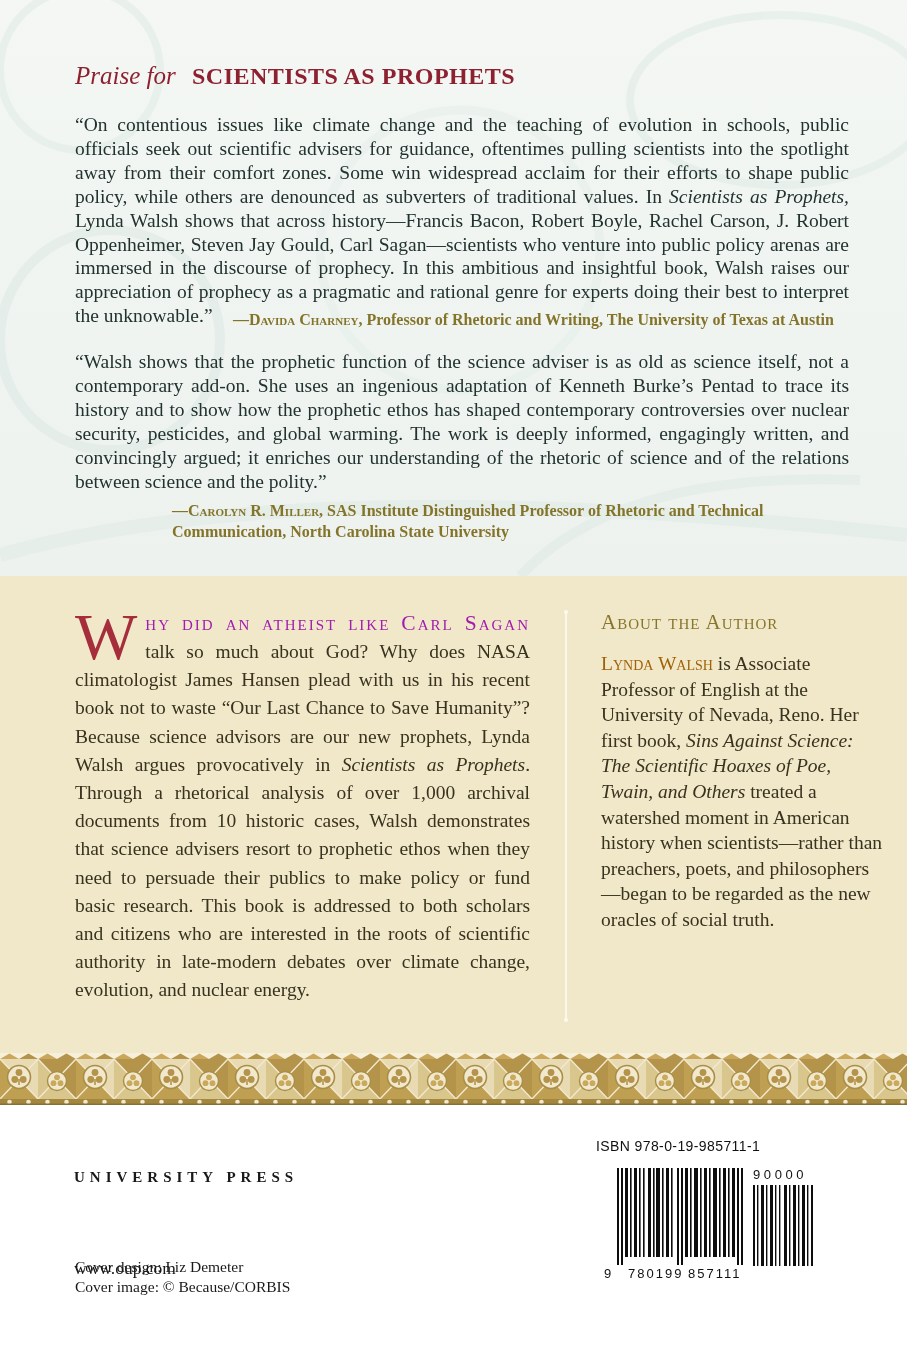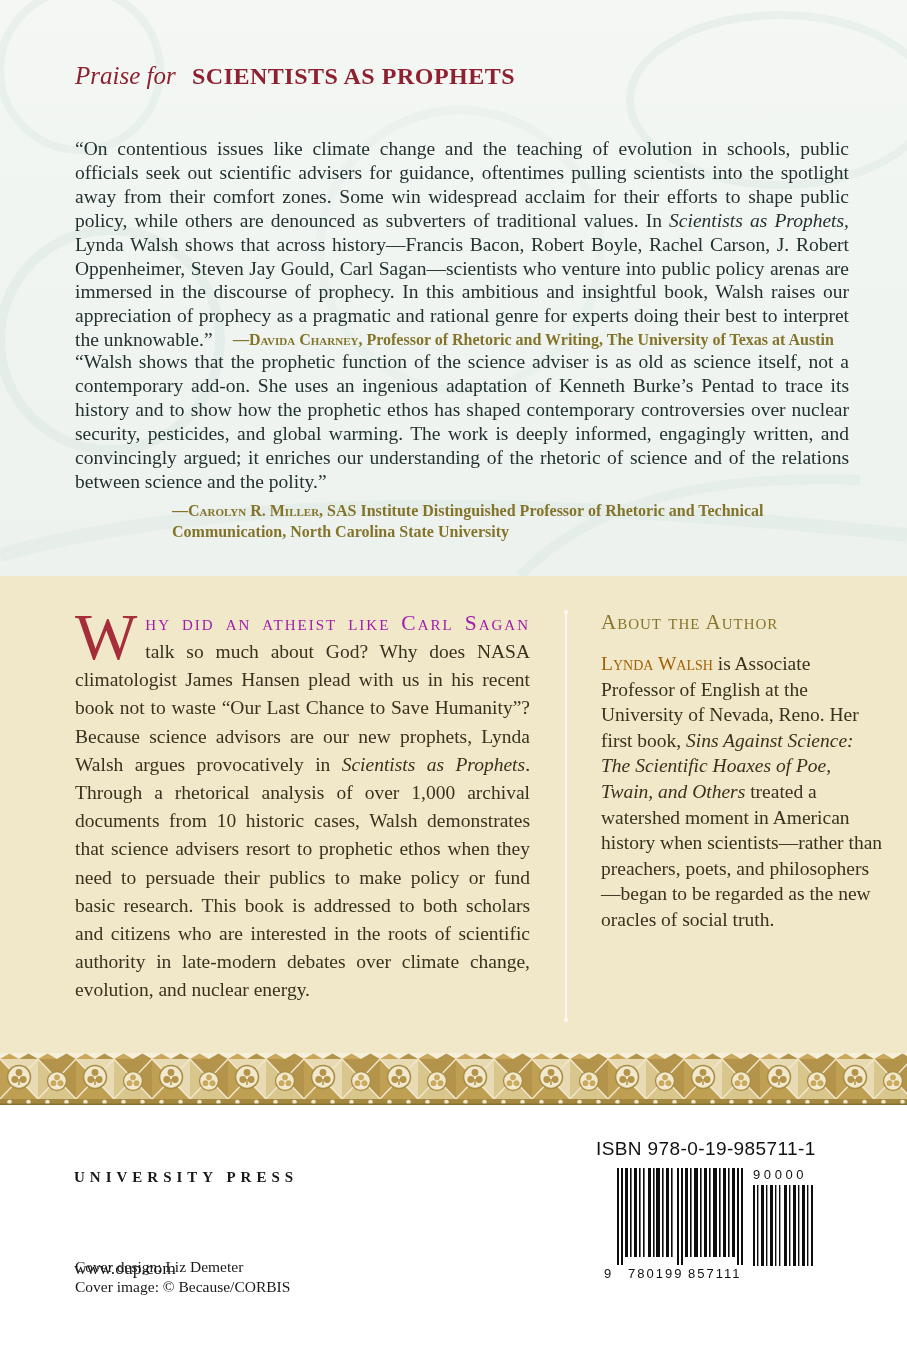--- a/index.html
+++ b/index.html
@@ -8,24 +8,24 @@
 
   
   .sec-praise{position:absolute;left:0;top:0;width:907px;height:576px;
               background:linear-gradient(180deg,#f4f7f4 0%,#eff4f1 60%,#edf2ef 100%);}
   .texture{position:absolute;left:0;top:0;}
   .praise-head{position:absolute;left:75px;top:62px;margin:0;font-size:25px;color:#8e2130;font-weight:normal;}
   .praise-head .pf{font-style:italic;font-weight:normal;margin-right:10px;}
   .praise-head .pt{font-style:normal;font-weight:bold;font-size:24px;letter-spacing:.5px;}
   .quote{position:absolute;left:75px;width:774px;margin:0;text-align:justify;
          font-size:19.5px;line-height:23.9px;color:#22322f;}
-  .q1{top:113px;margin-top:24px;}
+  .q1{top:113px;}
   .q2{top:350px;}
   .attr{position:absolute;margin:0;font-size:16px;font-weight:bold;color:#84742a;line-height:21px;}
-  .a1{left:233px;top:309px;white-space:nowrap;margin-top:20px;}
+  .a1{left:233px;top:309px;white-space:nowrap;}
   .a2{left:172px;top:500px;width:665px;text-align:left;}
   .sc{font-variant:small-caps;}
   .it{font-style:italic;}
 
   
   .sec-mid{position:absolute;left:0;top:576px;width:907px;height:477px;background:#f0e8c9;}
   .col-left{position:absolute;left:75px;top:32px;width:455px;color:#38321f;}
   .dropcap{float:left;font-size:66px;line-height:50px;padding:4px 8px 0 0;color:#a62e3c;font-weight:normal;}
   .lead{display:block;font-variant:small-caps;color:#a21caf;font-size:21.5px;letter-spacing:2px;
         line-height:30px;text-align:justify;text-align-last:justify;}
@@ -41,21 +41,21 @@
   
   .strip{position:absolute;left:0;top:1053px;width:907px;height:52px;line-height:0;}
 
   
   .sec-bottom{position:absolute;left:0;top:1105px;width:907px;height:255px;background:#ffffff;color:#191919;}
   .ox-logo{position:absolute;left:71px;top:18px;font-size:41px;font-weight:bold;letter-spacing:2px;}
   .ox-press{position:absolute;left:74px;top:64px;font-size:15px;font-weight:bold;letter-spacing:5px;}
   .website{position:absolute;left:74px;top:109px;font-size:17.5px;margin-top:44px;}
   .credits{position:absolute;left:75px;top:152px;font-size:15.5px;line-height:19.5px;}
   .isbn-label{position:absolute;left:596px;top:33px;font-family:"Liberation Sans",sans-serif;
-              font-size:19px;letter-spacing:.4px;color:#111;}
+              font-size:14px;letter-spacing:.4px;color:#111;}
   .barcode{position:absolute;left:596px;top:63px;}
   .bc-text{font-family:"Liberation Sans",sans-serif;font-size:13px;fill:#111;}
 </style>
 </head>
 <body>
 
 <div class="page">
 
   <section class="sec-praise">
     <svg class="texture" width="907" height="576" viewBox="0 0 907 576">

